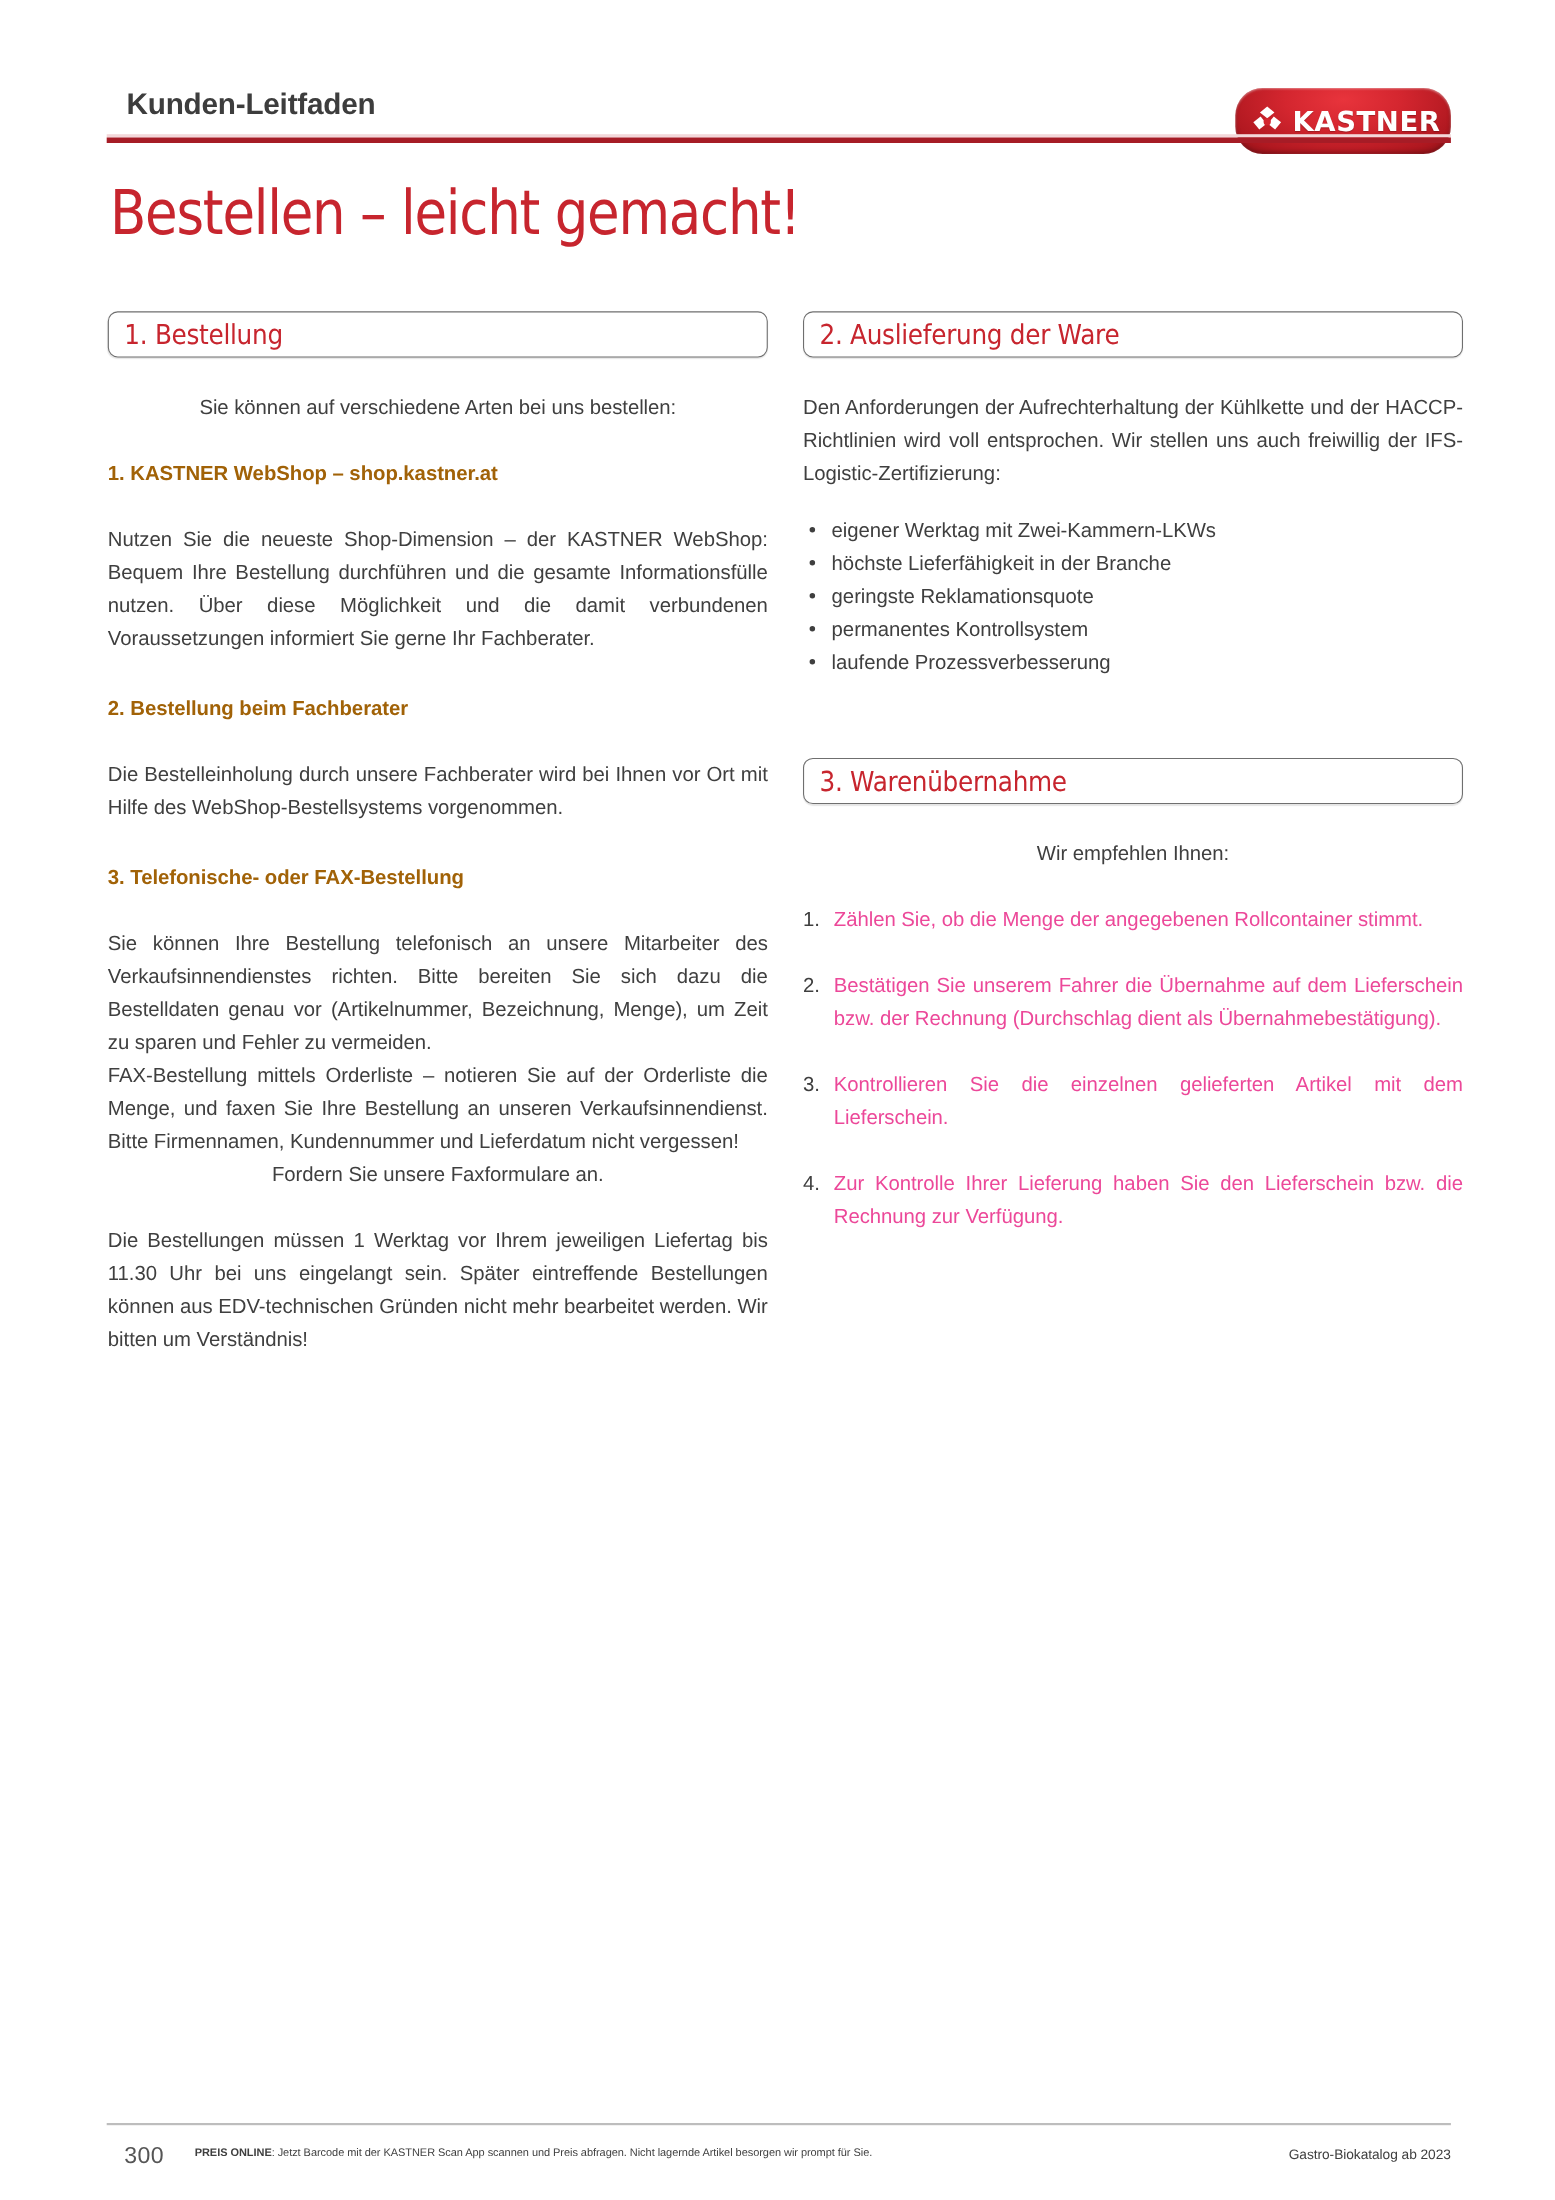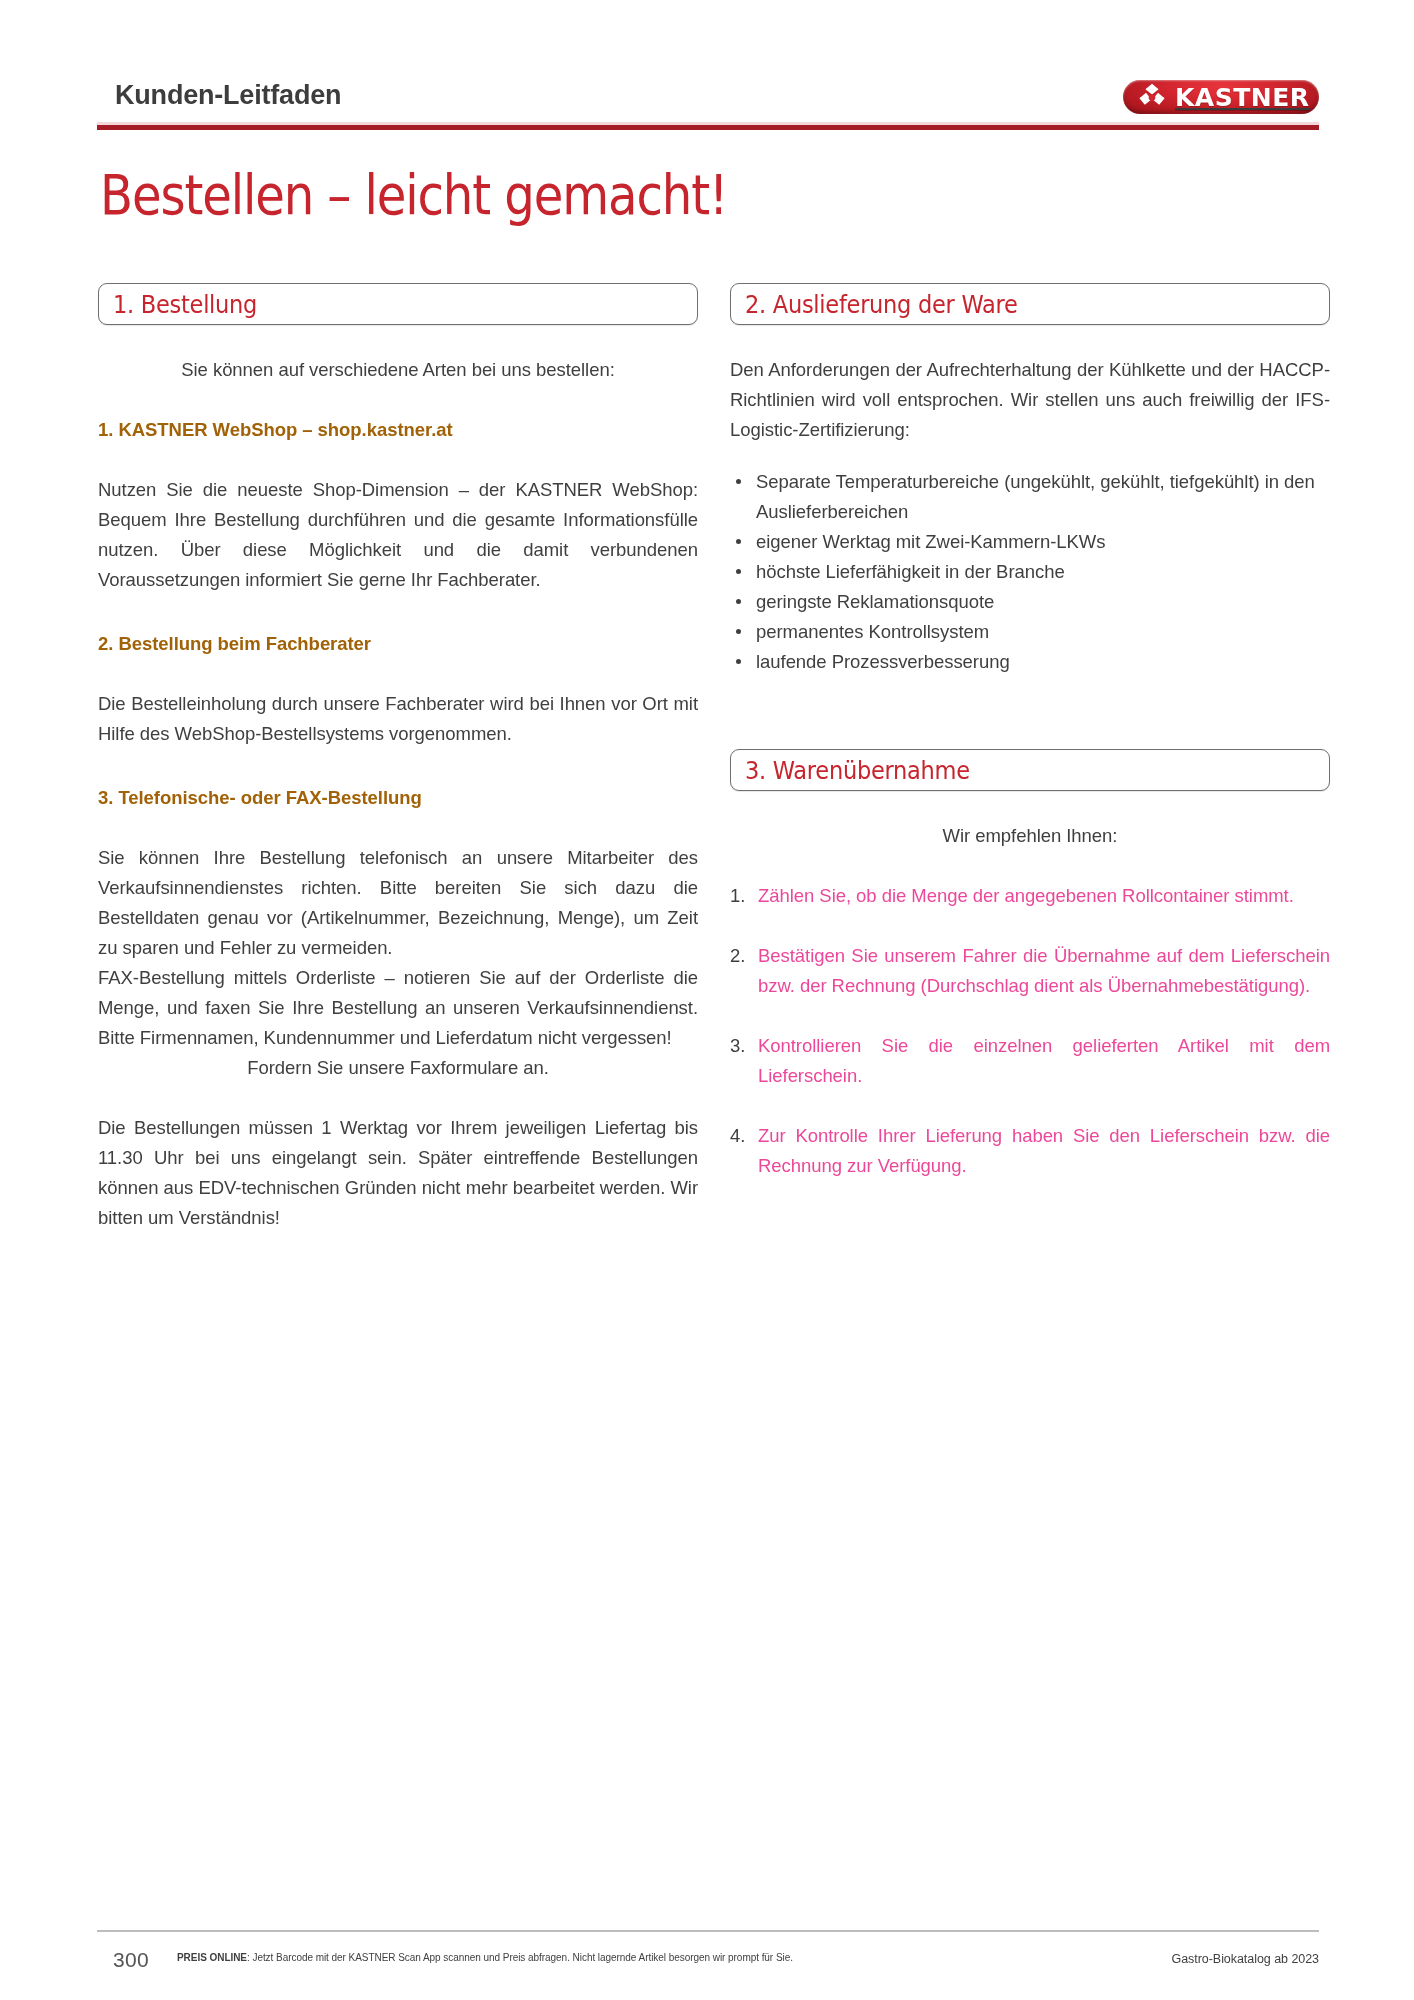--- a/index.html
+++ b/index.html
@@ -55,30 +55,29 @@
     height: 3px;
     background: #f3d7d9;
   }
 
   
   .logo {
     position: absolute;
     right: 0px;
     top: 42px;
     width: 196px;
-    height: 34px;
+    height: 60px;
     border-radius: 25px / 25px;
     background: radial-gradient(ellipse at 50% 18%, #e8343c 0%, #d4262f 38%, #b01820 78%, #8d1117 100%);
     box-shadow: inset 0 1px 2px rgba(255,255,255,0.45), inset 0 -2px 4px rgba(0,0,0,0.25);
     display: flex;
     align-items: center;
     justify-content: flex-start;
     padding-left: 14px;
     box-sizing: border-box;
-    text-decoration: underline;
   }
   .logo-mark {
     width: 30px;
     height: 30px;
     flex: 0 0 30px;
     margin-right: 8px;
   }
   .logo-text {
     font-family: "DejaVu Sans", sans-serif;
     font-size: 25px;
@@ -328,21 +327,20 @@
       <span class="section-box-title">2. Auslieferung der Ware</span>
     </div>
 
     <div class="gap-30"></div>
 
     <p class="p">Den Anforderungen der Aufrechterhaltung der Kühlkette und der HACCP-Richtlinien wird voll entsprochen. Wir stellen uns auch freiwillig der IFS-Logistic-Zertifizierung:</p>
 
     <div class="gap-22"></div>
 
     <ul class="bullets">
-      <li><span class="dot"></span><span>Separate Temperaturbereiche (ungekühlt, gekühlt, tiefgekühlt) in den Auslieferbereichen</span></li>
       <li><span class="dot"></span><span>eigener Werktag mit Zwei-Kammern-LKWs</span></li>
       <li><span class="dot"></span><span>höchste Lieferfähigkeit in der Branche</span></li>
       <li><span class="dot"></span><span>geringste Reklamationsquote</span></li>
       <li><span class="dot"></span><span>permanentes Kontrollsystem</span></li>
       <li><span class="dot"></span><span>laufende Prozessverbesserung</span></li>
     </ul>
 
     <div class="gap-72"></div>
 
     <div class="section-box">

